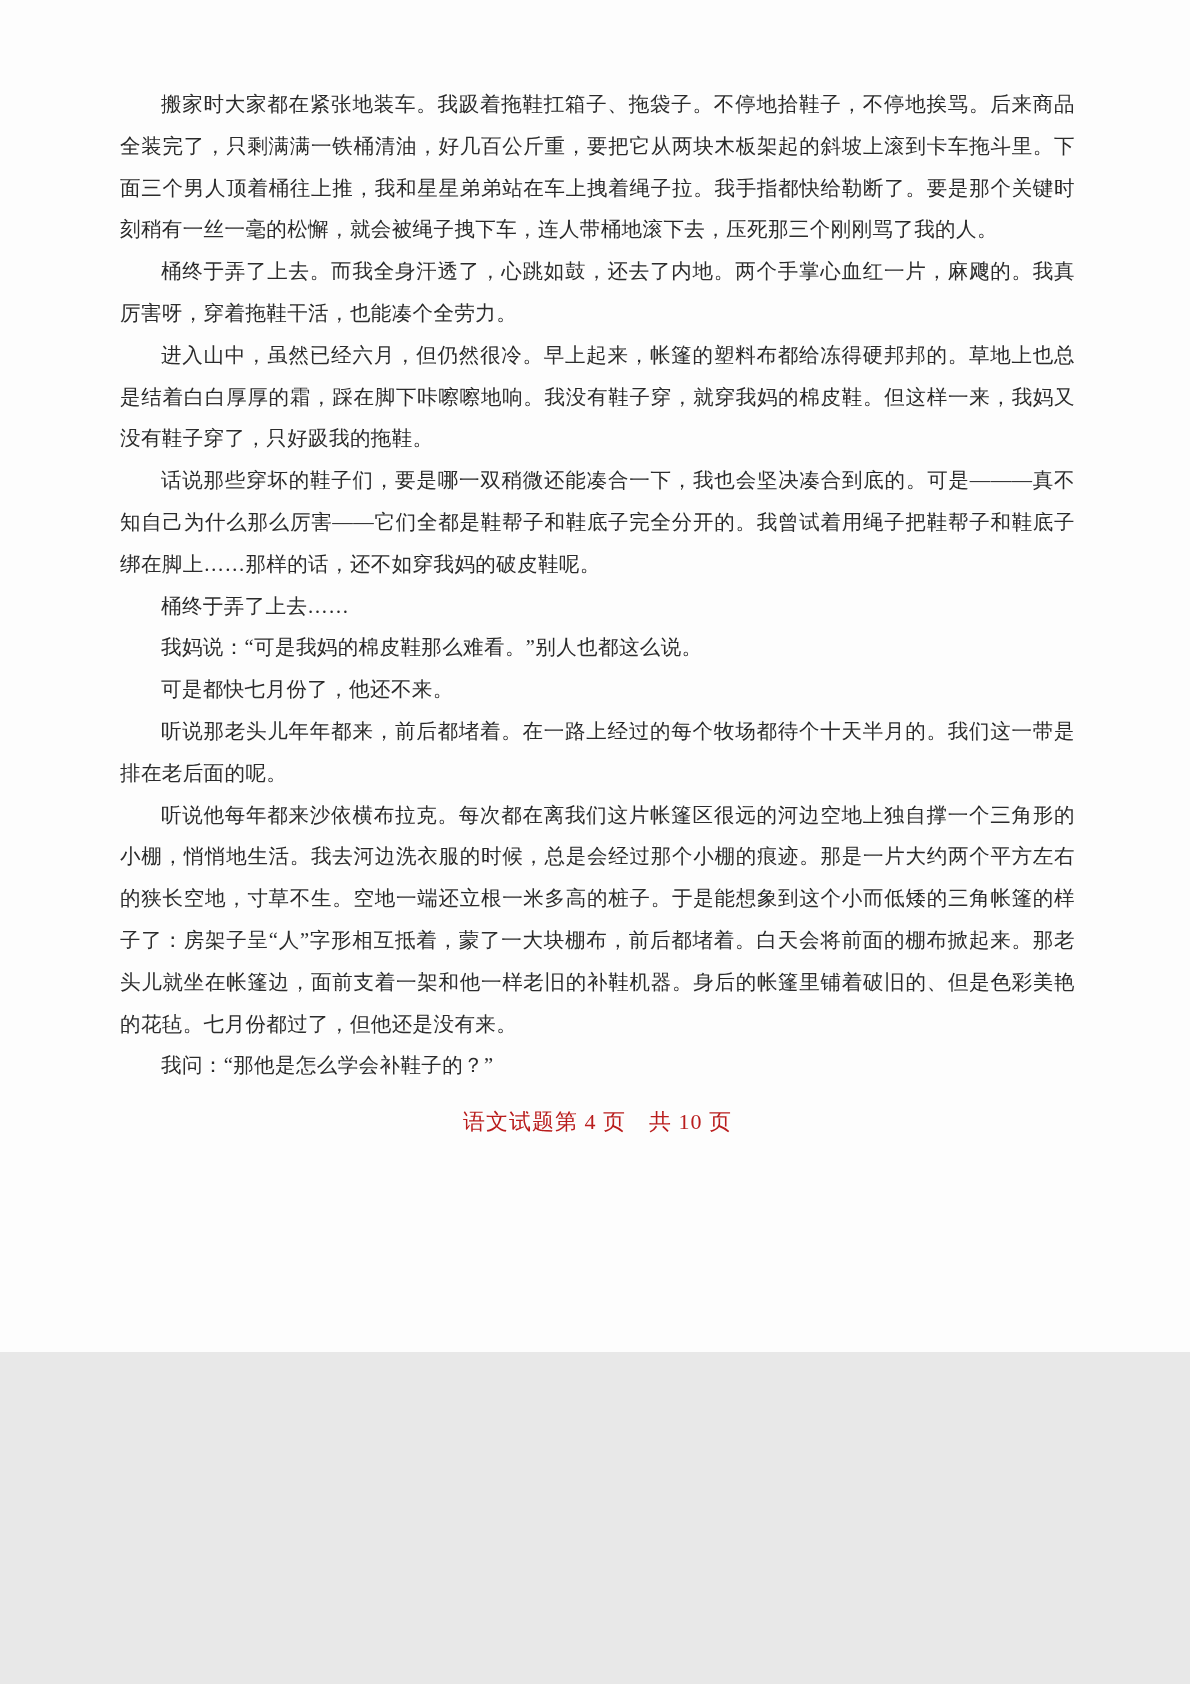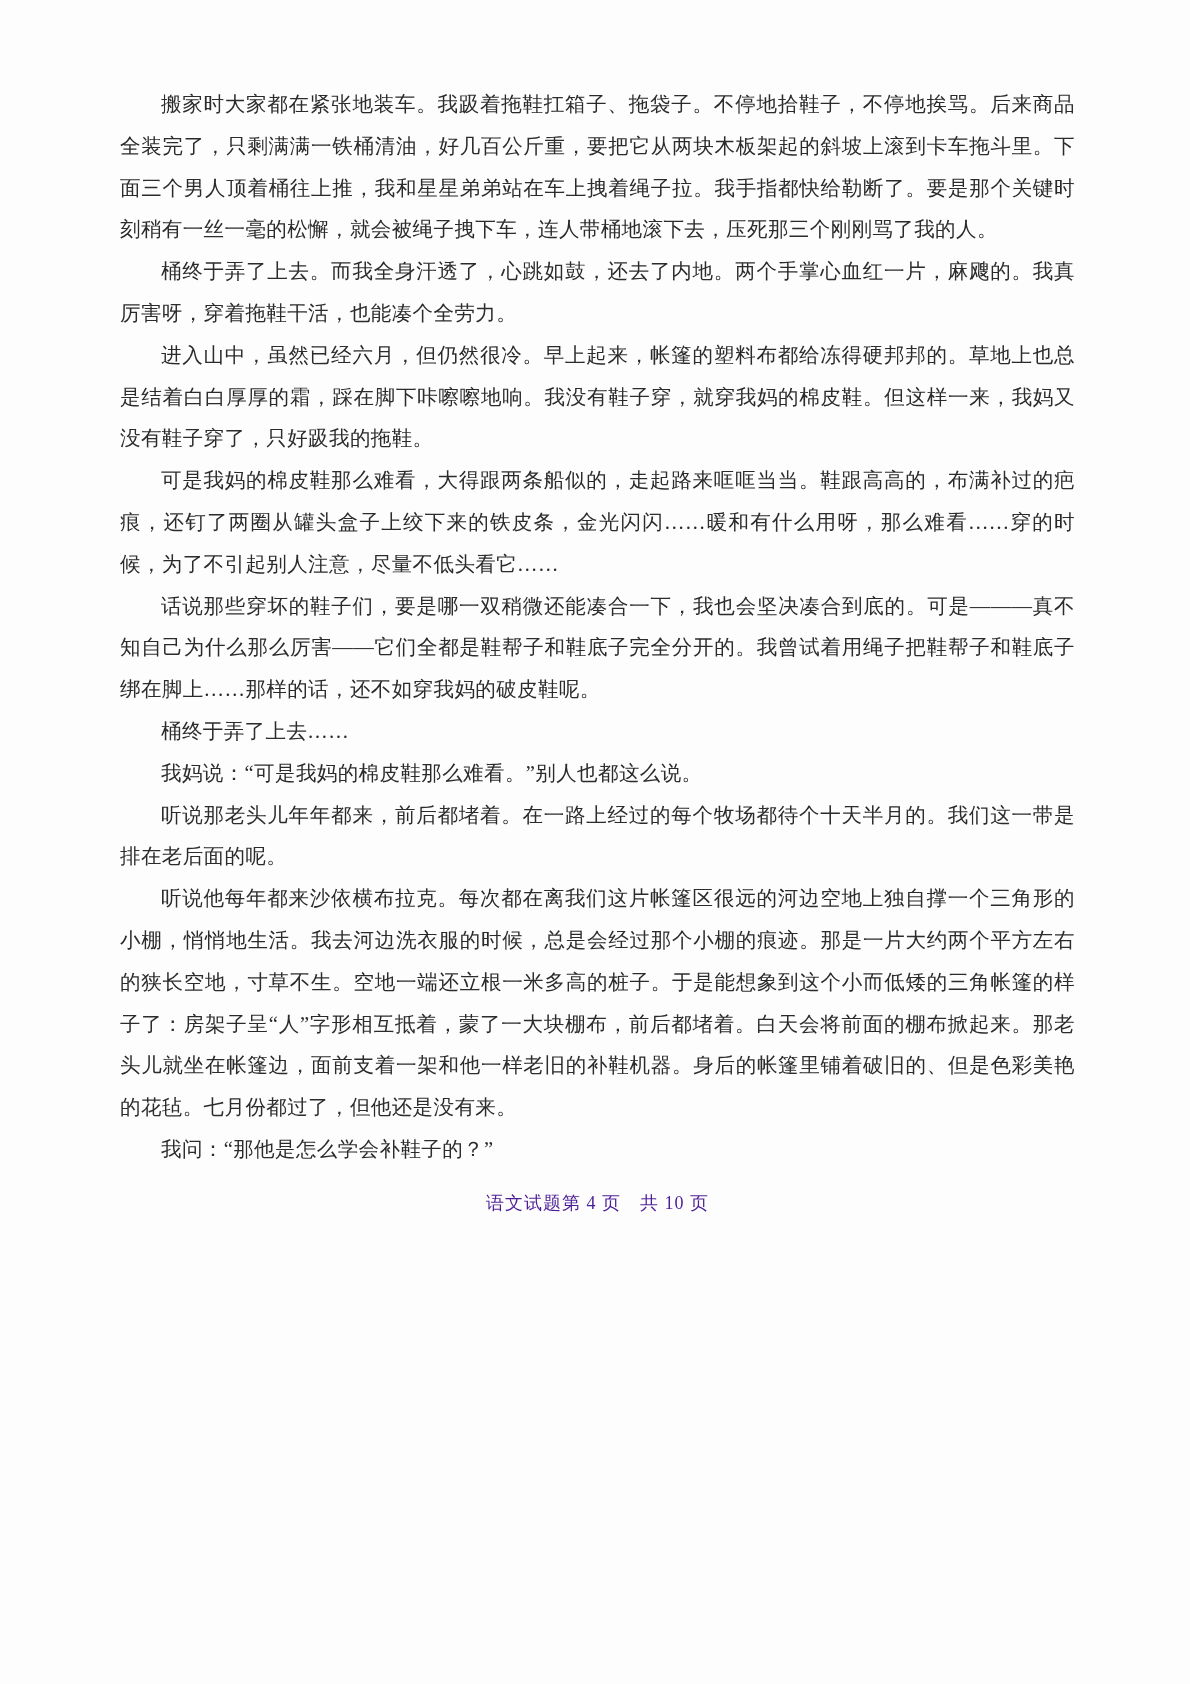--- a/index.html
+++ b/index.html
@@ -3,21 +3,21 @@
 <meta charset="utf-8">
 <style>
   html, body {
     margin: 0;
     padding: 0;
     background: #e8e8e8;
   }
   .page {
     position: relative;
     width: 1190px;
-    height: 1684px;
+    height: 1352px;
     margin: 0 auto;
     background: #fdfdfd;
     box-sizing: border-box;
     padding: 84px 115px 0 120px;
     font-family: "Liberation Serif", "DejaVu Serif", serif;
     color: #2b2b2b;
     overflow: hidden;
   }
   .content {
     width: 955px;
@@ -28,37 +28,37 @@
     line-height: 41.8px;
     text-align: justify;
     text-justify: inter-ideograph;
     text-indent: 2em;
     letter-spacing: 0.4px;
     word-break: break-all;
   }
   .page-footer {
     margin-top: 20px;
     text-align: center;
-    font-size: 18px;
+    font-size: 22px;
     letter-spacing: 1px;
-    color: #4c1d95;
+    color: #b91c1c;
   }
 </style>
 </head>
 <body>
 
 <div class="page">
   <main class="content">
     <p class="para">搬家时大家都在紧张地装车。我趿着拖鞋扛箱子、拖袋子。不停地拾鞋子，不停地挨骂。后来商品全装完了，只剩满满一铁桶清油，好几百公斤重，要把它从两块木板架起的斜坡上滚到卡车拖斗里。下面三个男人顶着桶往上推，我和星星弟弟站在车上拽着绳子拉。我手指都快给勒断了。要是那个关键时刻稍有一丝一毫的松懈，就会被绳子拽下车，连人带桶地滚下去，压死那三个刚刚骂了我的人。</p>
     <p class="para">桶终于弄了上去。而我全身汗透了，心跳如鼓，还去了内地。两个手掌心血红一片，麻飕的。我真厉害呀，穿着拖鞋干活，也能凑个全劳力。</p>
     <p class="para">进入山中，虽然已经六月，但仍然很冷。早上起来，帐篷的塑料布都给冻得硬邦邦的。草地上也总是结着白白厚厚的霜，踩在脚下咔嚓嚓地响。我没有鞋子穿，就穿我妈的棉皮鞋。但这样一来，我妈又没有鞋子穿了，只好趿我的拖鞋。</p>
-    <p class="para">可是我妈的棉皮鞋那么难看，大得跟两条船似的，走起路来哐哐当当。鞋跟高高的，布满补过的疤痕，还钉了两圈从罐头盒子上绞下来的铁皮条，金光闪闪……暖和有什么用呀，那么难看……穿的时候，为了不引起别人注意，尽量不低头看它……</p>
     <p class="para">话说那些穿坏的鞋子们，要是哪一双稍微还能凑合一下，我也会坚决凑合到底的。可是———真不知自己为什么那么厉害——它们全都是鞋帮子和鞋底子完全分开的。我曾试着用绳子把鞋帮子和鞋底子绑在脚上……那样的话，还不如穿我妈的破皮鞋呢。</p>
     <p class="para">桶终于弄了上去……</p>
     <p class="para">我妈说：“可是我妈的棉皮鞋那么难看。”别人也都这么说。</p>
+    <p class="para">可是都快七月份了，他还不来。</p>
     <p class="para">听说那老头儿年年都来，前后都堵着。在一路上经过的每个牧场都待个十天半月的。我们这一带是排在老后面的呢。</p>
     <p class="para">听说他每年都来沙依横布拉克。每次都在离我们这片帐篷区很远的河边空地上独自撑一个三角形的小棚，悄悄地生活。我去河边洗衣服的时候，总是会经过那个小棚的痕迹。那是一片大约两个平方左右的狭长空地，寸草不生。空地一端还立根一米多高的桩子。于是能想象到这个小而低矮的三角帐篷的样子了：房架子呈“人”字形相互抵着，蒙了一大块棚布，前后都堵着。白天会将前面的棚布掀起来。那老头儿就坐在帐篷边，面前支着一架和他一样老旧的补鞋机器。身后的帐篷里铺着破旧的、但是色彩美艳的花毡。七月份都过了，但他还是没有来。</p>
     <p class="para">我问：“那他是怎么学会补鞋子的？”</p>
   </main>
 
   <footer class="page-footer">
     <span>语文试题第 4 页　共 10 页</span>
   </footer>
 </div>
 

